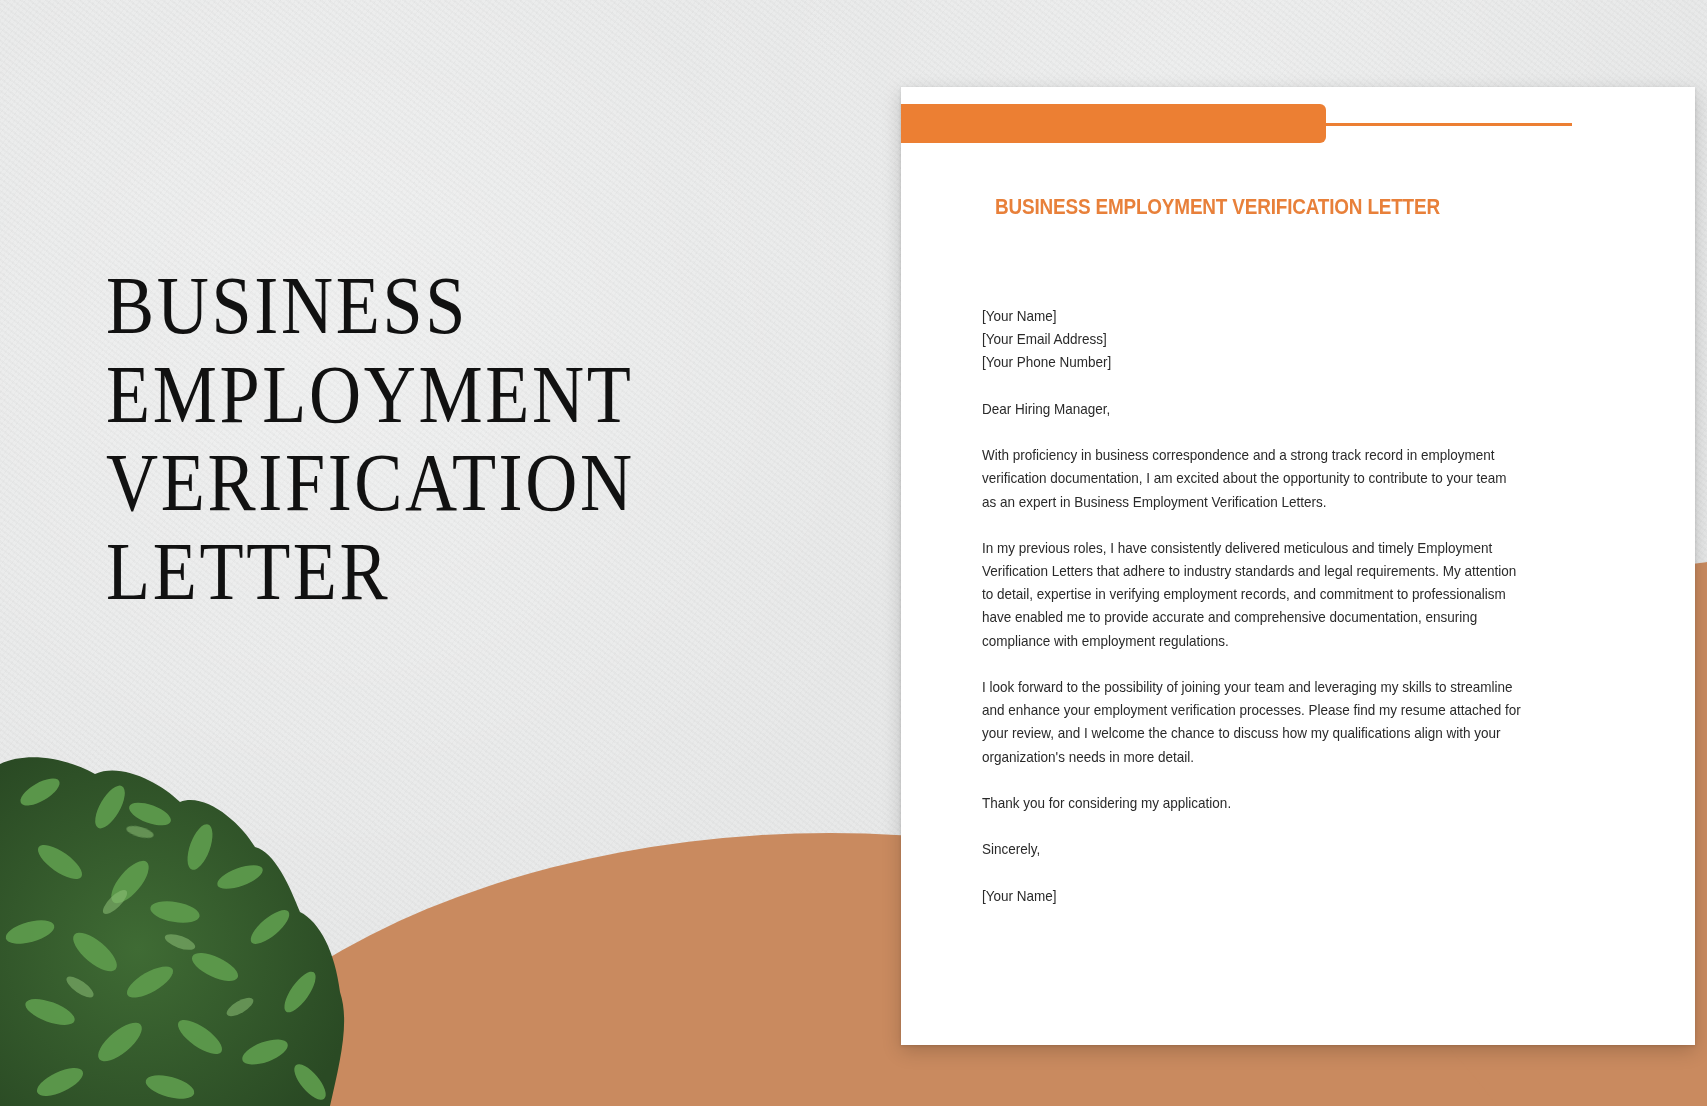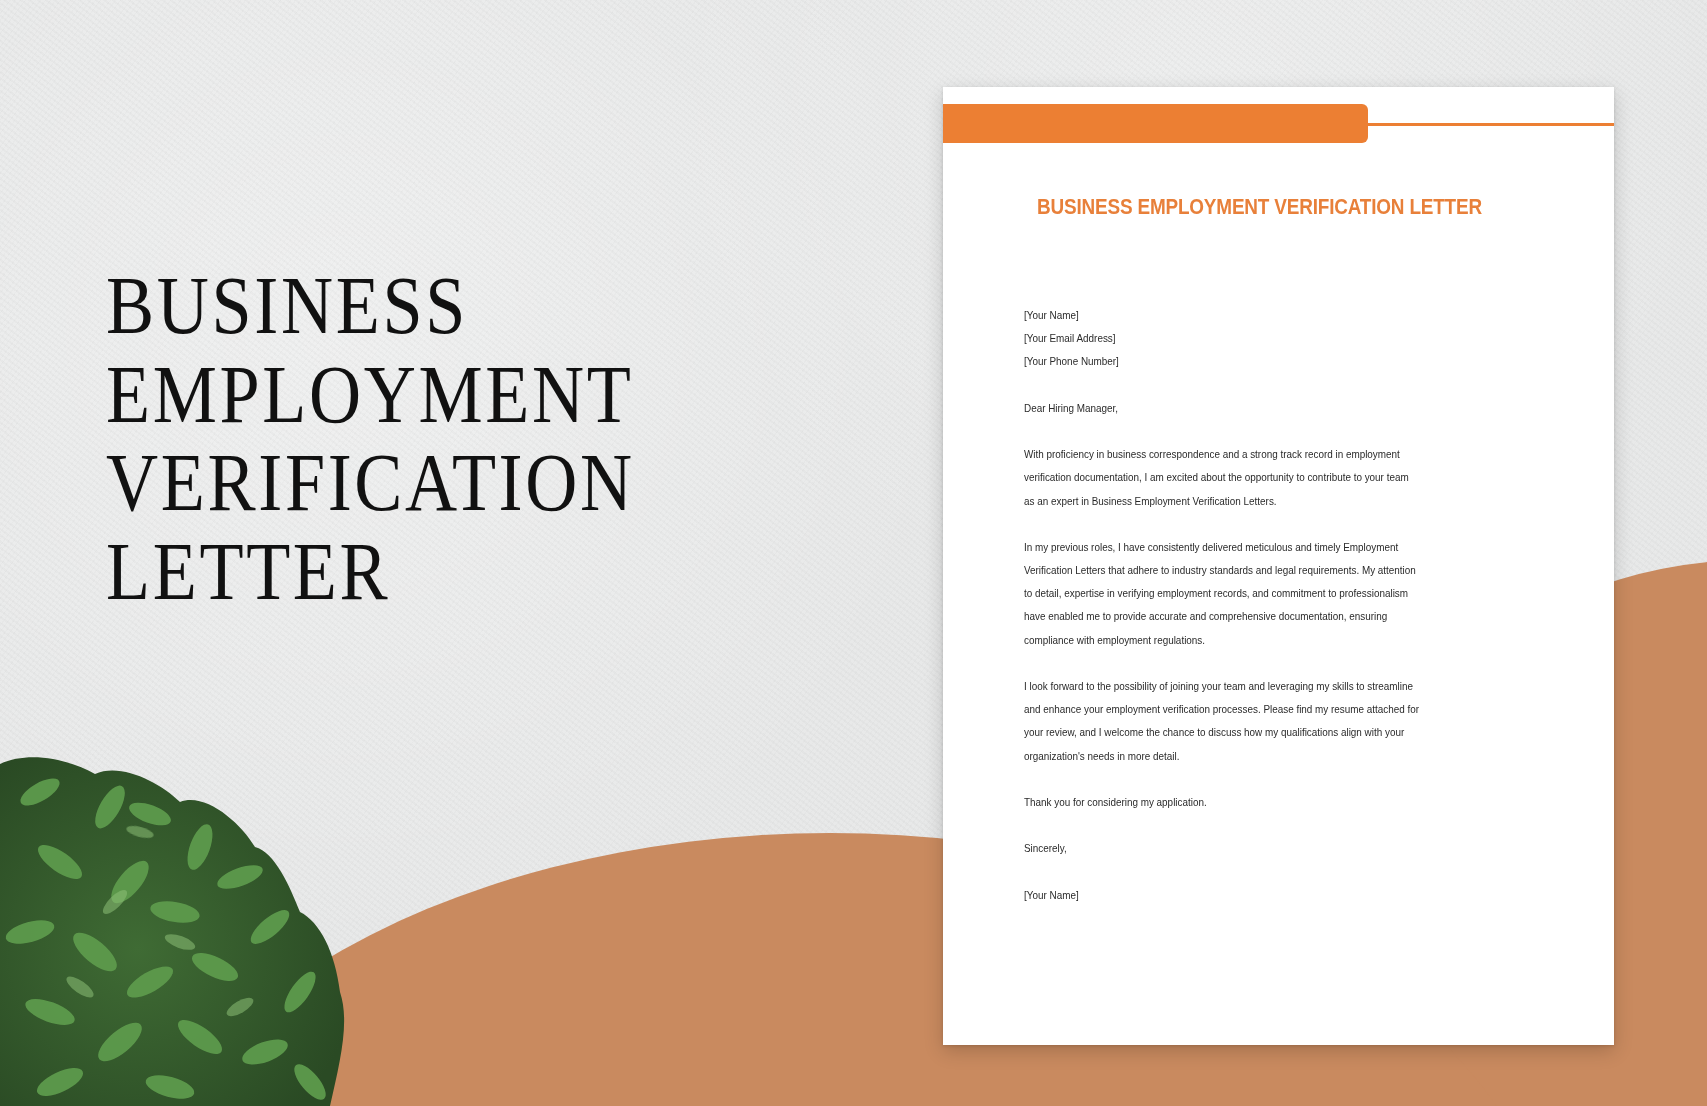--- a/index.html
+++ b/index.html
@@ -51,22 +51,22 @@
     font-size: 82px;
     line-height: 88.5px;
     letter-spacing: 3px;
     transform: scaleX(0.88);
     transform-origin: left top;
     white-space: nowrap;
   }
   .hero-title span { display: block; }
 
   .paper {
-    position: absolute; left: 943px; top: 87px;
-    width: 671px; height: 958px;
+    position: absolute; left: 901px; top: 87px;
+    width: 794px; height: 958px;
     background: #ffffff;
     box-shadow: 0 6px 18px rgba(0,0,0,0.18), 0 1px 3px rgba(0,0,0,0.12);
   }
   .paper-bar {
     position: absolute; left: 0; top: 17px;
     width: 425px; height: 39px;
     background: #ec7f33;
     border-radius: 0 6px 6px 0;
   }
   .paper-line {
@@ -84,21 +84,21 @@
     color: #e8803a;
     letter-spacing: -0.2px;
     white-space: nowrap;
     transform: scaleX(0.86);
     transform-origin: left top;
   }
   .doc-body {
     position: absolute; left: 81px; top: 217px;
     width: 560px;
     font-family: "Liberation Sans", sans-serif;
-    font-size: 11px;
+    font-size: 15px;
     line-height: 23.2px;
     color: #2a2a2a;
   }
   .doc-body .line {
     display: block; white-space: nowrap;
     transform: scaleX(0.9); transform-origin: left center;
     height: 23.2px;
   }
   .doc-body .gap { display: block; height: 23.2px; }
 

